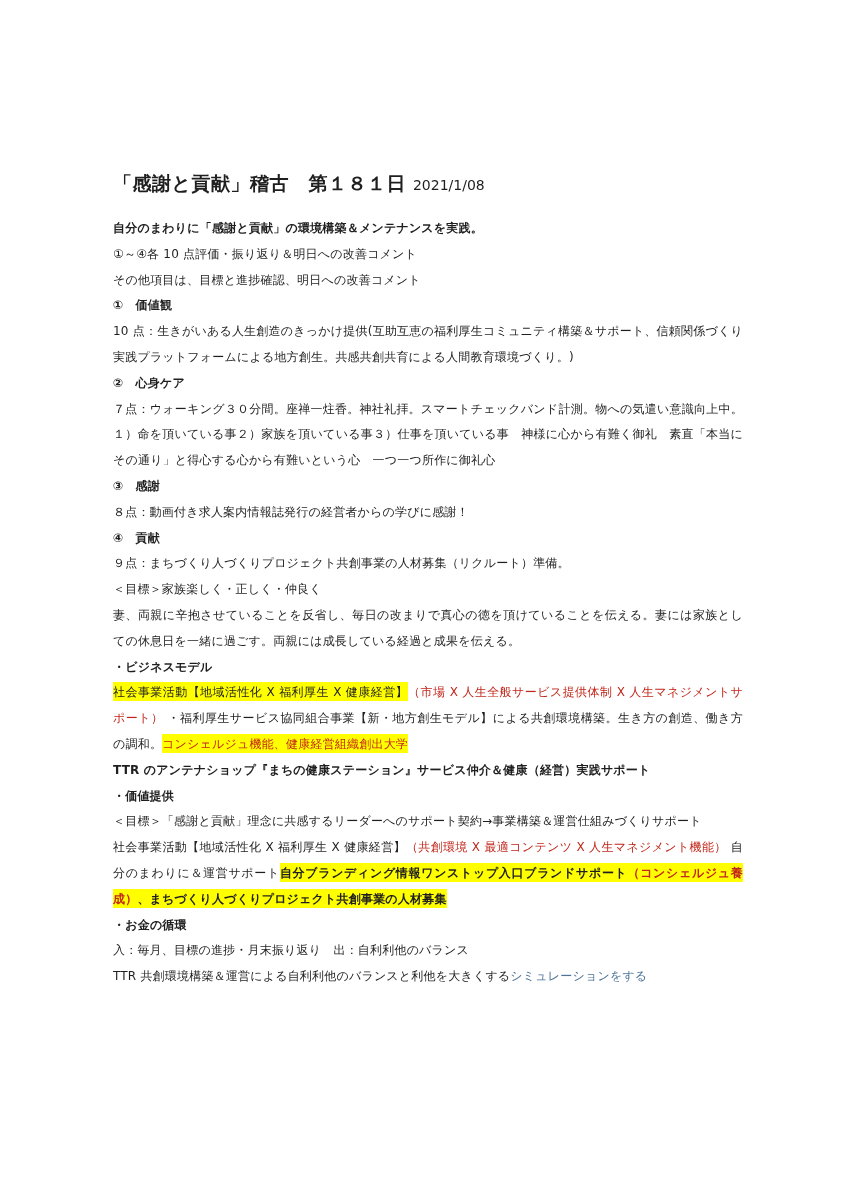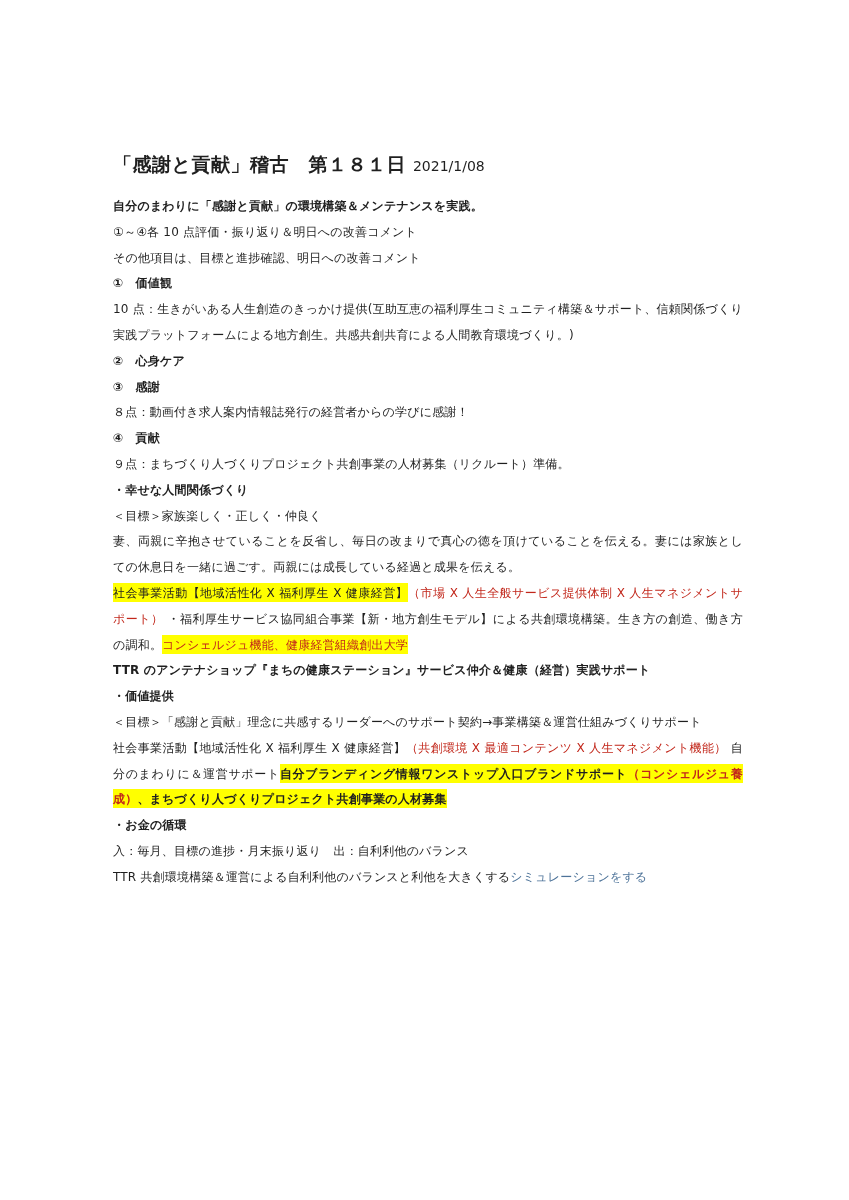--- a/index.html
+++ b/index.html
@@ -23,23 +23,23 @@
     background:var(--page-bg);
     overflow:hidden;
   }
   .content{
     position:absolute;
     top:150px;
     left:113px;
     width:630px;
   }
   .title-line{
-    margin:0 0 13px 0;
+    margin:16px 0 13px 0;
     font-size:19px;
-    line-height:29px;
+    line-height:35px;
     font-weight:700;
     letter-spacing:0.5px;
     white-space:nowrap;
   }
   .doc-date{
     font-size:14px;
     font-weight:400;
     letter-spacing:0;
     margin-left:7px;
   }
@@ -68,27 +68,28 @@
 <div class="page">
   <div class="content">
     <h1 class="title-line"><span>「感謝と貢献」稽古　第１８１日</span><span class="doc-date">2021/1/08</span></h1>
     <div class="body-text">
         <p class="para"><span class="bold">自分のまわりに「感謝と貢献」の環境構築＆メンテナンスを実践。</span></p>
         <p class="para"><span>①～④各 10 点評価・振り返り＆明日への改善コメント</span></p>
         <p class="para"><span>その他項目は、目標と進捗確認、明日への改善コメント</span></p>
         <p class="para"><span class="bold">①　価値観</span></p>
         <p class="para"><span>10 点：生きがいある人生創造のきっかけ提供(互助互恵の福利厚生コミュニティ構築＆サポート、信頼関係づくり実践プラットフォームによる地方創生。共感共創共育による人間教育環境づくり。)</span></p>
         <p class="para"><span class="bold">②　心身ケア</span></p>
+        <p class="para"><span>７点：ウォーキング３０分間。座禅一炷香。神社礼拝。スマートチェックバンド計測。物への気遣い意識向上中。１）命を頂いている事２）家族を頂いている事３）仕事を頂いている事　神様に心から有難く御礼　素直「本当にその通り」と得心する心から有難いという心　一つ一つ所作に御礼心</span></p>
         <p class="para"><span class="bold">③　感謝</span></p>
         <p class="para"><span>８点：動画付き求人案内情報誌発行の経営者からの学びに感謝！</span></p>
         <p class="para"><span class="bold">④　貢献</span></p>
         <p class="para"><span>９点：まちづくり人づくりプロジェクト共創事業の人材募集（リクルート）準備。</span></p>
-        <p class="para"><span class="bold">・幸せな人間関係づくり</span></p>
         <p class="para"><span>＜目標＞家族楽しく・正しく・仲良く</span></p>
         <p class="para"><span class="underline">妻、両親に辛抱させていることを反省し、毎日の改まりで真心の徳を頂けていることを伝える。妻には家族としての休息日を一緒に過ごす。両親には成長している経過と成果を伝える。</span></p>
+        <p class="para"><span class="bold">・ビジネスモデル</span></p>
         <p class="para"><span class="underline hl">社会事業活動【地域活性化 X 福利厚生 X 健康経営】</span><span class="underline red">（市場 X 人生全般サービス提供体制 X 人生マネジメントサポート）</span><span class="underline"> ・福利厚生サービス協同組合事業【新・地方創生モデル】による共創環境構築。生き方の創造、働き方の調和。</span><span class="hl red">コンシェルジュ機能、健康経営組織創出大学</span></p>
         <p class="para"><span class="bold">TTR のアンテナショップ『まちの健康ステーション』サービス仲介＆健康（経営）実践サポート</span></p>
         <p class="para"><span class="bold">・価値提供</span></p>
         <p class="para"><span>＜目標＞「感謝と貢献」理念に共感するリーダーへのサポート契約→事業構築＆運営仕組みづくりサポート</span></p>
         <p class="para"><span class="underline">社会事業活動【地域活性化 X 福利厚生 X 健康経営】</span><span class="underline red">（共創環境 X 最適コンテンツ X 人生マネジメント機能）</span><span> 自分のまわりに＆運営サポート</span><span class="bold underline hl">自分ブランディング情報ワンストップ入口ブランドサポート</span><span class="bold underline hl red">（コンシェルジュ養成）</span><span class="bold underline hl">、まちづくり人づくりプロジェクト共創事業の人材募集</span></p>
         <p class="para"><span class="bold">・お金の循環</span></p>
         <p class="para"><span>入：毎月、目標の進捗・月末振り返り　出：自利利他のバランス</span></p>
         <p class="para"><span class="underline">TTR 共創環境構築＆運営による自利利他のバランスと利他を大きくする</span><span class="underline blue">シミュレーションをする</span></p>
       </div>
   </div>

